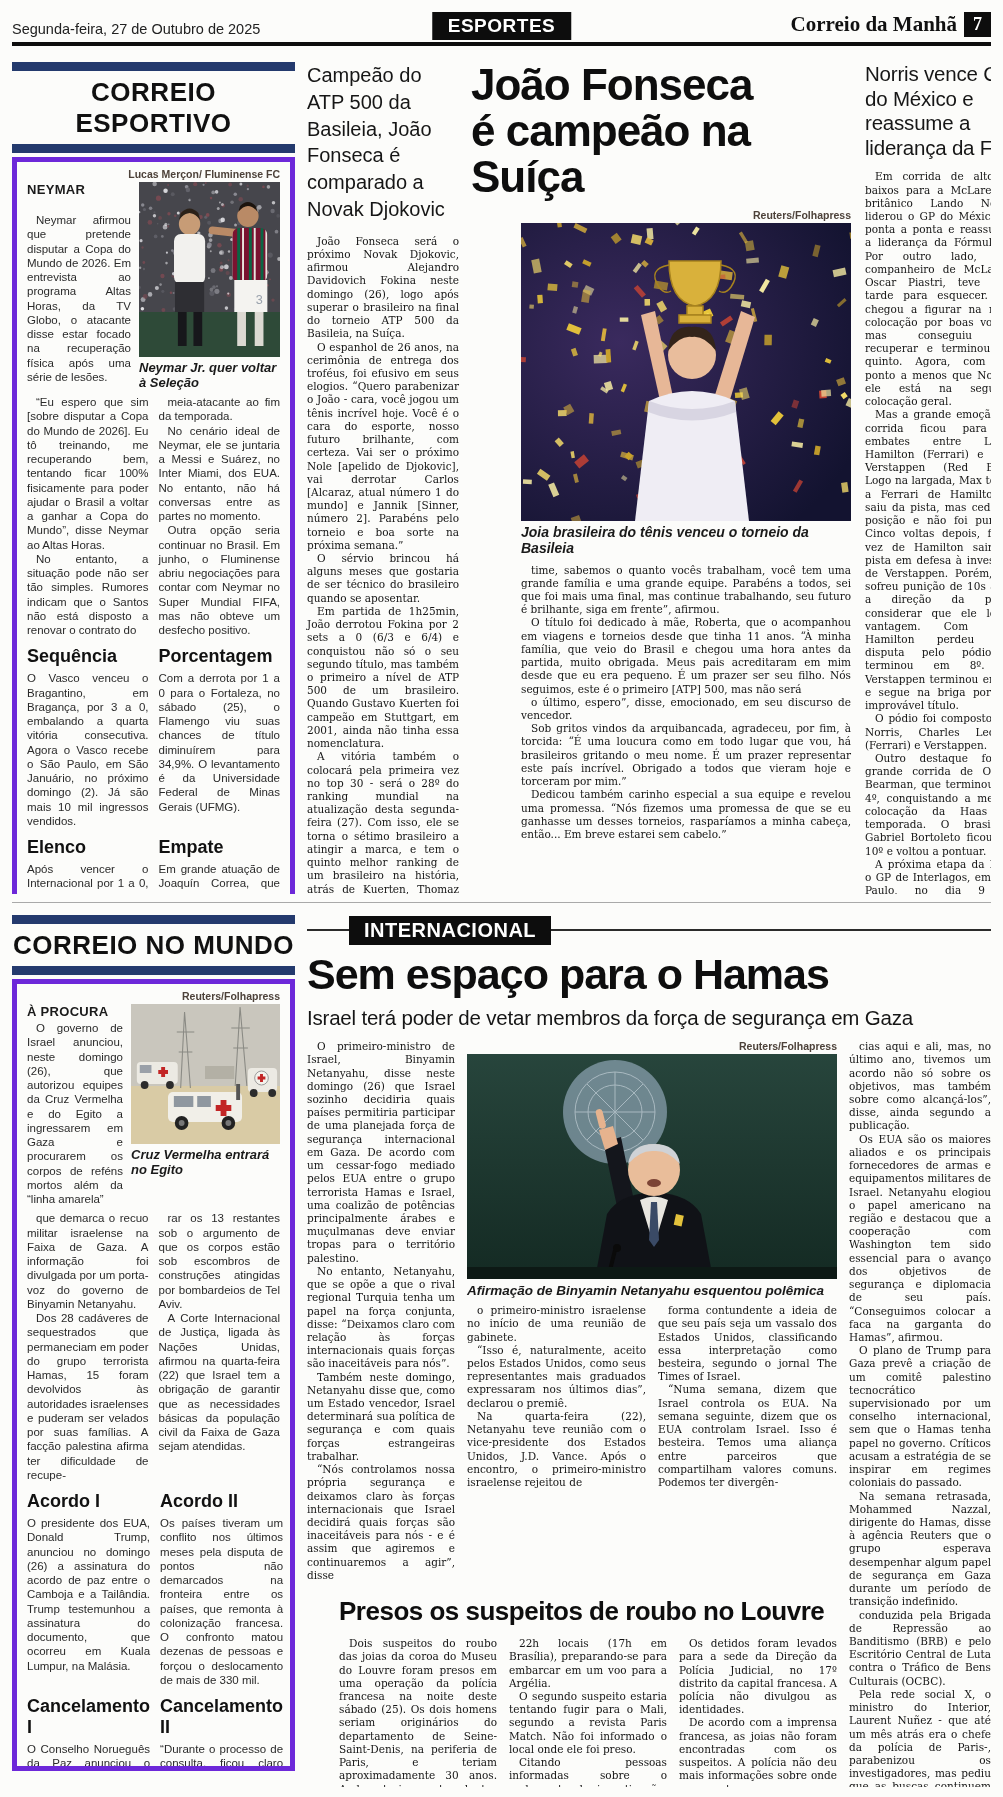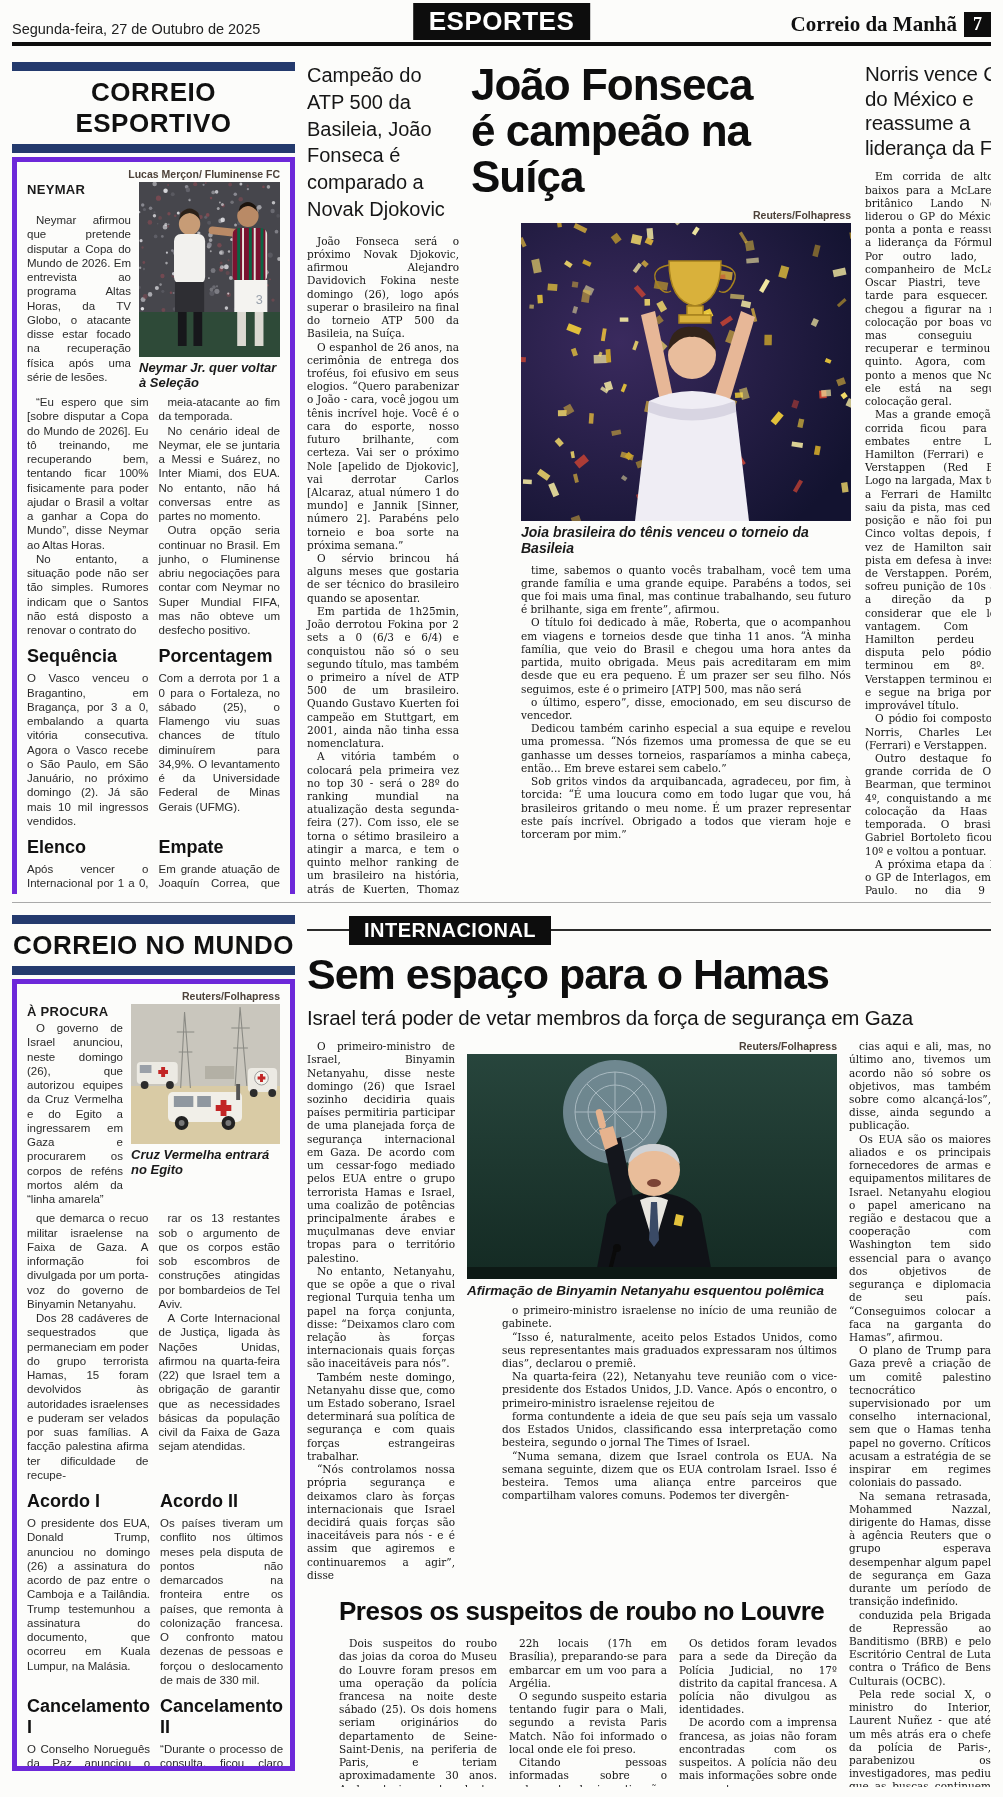--- a/index.html
+++ b/index.html
@@ -7,21 +7,21 @@
   .page {
     position:relative; width:1003px; height:1797px; margin:0 auto;
     background:#fcfcfa; overflow:hidden; padding:0 12px;
     font-family:"Liberation Sans", sans-serif; color:#1a1a1a;
   }
   
   .hdr { position:relative; height:46px; border-bottom:4px solid #0d0d0d;
          display:flex; align-items:flex-end; justify-content:space-between; padding-bottom:5px; }
   .hdr-date { font-size:14.5px; color:#222; }
   .hdr-badge { position:absolute; left:50%; transform:translateX(-50%); bottom:2px;
-               background:#0d0d0d; color:#fff; font-weight:700; font-size:26px;
+               background:#0d0d0d; color:#fff; font-weight:700; font-size:19px;
                letter-spacing:.5px; padding:3px 16px; }
   .hdr-right { display:flex; align-items:flex-end; gap:7px; }
   .hdr-mast { font-family:"Liberation Serif", serif; font-weight:700; font-size:21px; color:#111; }
   .hdr-page { background:#0d0d0d; color:#fff; font-family:"Liberation Serif", serif;
               font-weight:700; font-size:18px; padding:2px 9px; }
   
   .navy { background:#243a6d; height:9px; }
   .sec-title { font-weight:800; font-size:26px; letter-spacing:.5px; text-align:center;
                padding:6px 0 5px; color:#111; }
   .nbox { border:5px solid #6d28d9; margin-top:4px; padding:6px 10px 8px; overflow:hidden; }
@@ -60,21 +60,21 @@
   .lead-text-world h3 { font-size:13px; font-weight:800; letter-spacing:.3px; margin-bottom:2px; }
   .banner-row { position:relative; height:30px; display:flex; align-items:center; }
   .banner-row .rule { position:absolute; left:0; right:0; top:14px; height:2px; background:#2b2b2b; }
   .intl-banner { position:relative; margin-left:42px; background:#0d0d0d; color:#fff;
                  font-weight:700; font-size:20px; letter-spacing:.5px; padding:3px 15px; }
   .hamas-h1 { font-weight:800; font-size:43px; letter-spacing:-1px; line-height:1.05;
               margin:7px 0 9px; color:#0e0e0e; }
   .hamas-sub { font-size:20.5px; font-weight:400; letter-spacing:-.2px; color:#151515; margin-bottom:10px; }
   .intl-grid { display:grid; grid-template-columns:530px 142px; column-gap:12px; }
   .hamas-inner { display:grid; grid-template-columns:148px 370px; column-gap:12px; }
-  .hamas-below { display:grid; grid-template-columns:1fr; column-gap:12px; margin-top:6px;margin-left:35px; }
+  .hamas-below { display:grid; grid-template-columns:1fr 1fr; column-gap:12px; margin-top:6px; }
   .louvre-h2 { font-weight:700; font-size:26px; letter-spacing:-.5px; margin:14px 0 10px 32px; color:#0e0e0e; }
   .louvre-cols { display:grid; grid-template-columns:1fr 1fr 1fr; column-gap:12px; margin-left:32px; }
   .cap-hamas { font-size:13.5px; margin:4px 0 6px; }
 </style>
 </head>
 <body>
 
 <div class="page">
 
   <header class="hdr">
@@ -490,22 +490,22 @@
           </g>
         </svg>
         <div class="caption main-cap">Joia brasileira do tênis venceu o torneio da Basileia</div>
         <div class="main-cols serif-body">
           <div>
               <p>time, sabemos o quanto vocês trabalham, você tem uma grande família e uma grande equipe. Parabéns a todos, sei que foi mais uma final, mas continue trabalhando, seu futuro é brilhante, siga em frente”, afirmou.</p>
               <p>O título foi dedicado à mãe, Roberta, que o acompanhou em viagens e torneios desde que tinha 11 anos. “À minha família, que veio do Brasil e chegou uma hora antes da partida, muito obrigada. Meus pais acreditaram em mim desde que eu era pequeno. É um prazer ser seu filho. Nós seguimos, este é o primeiro [ATP] 500, mas não será</p>
             </div>
           <div>
               <p>o último, espero”, disse, emocionado, em seu discurso de vencedor.</p>
+              <p>Sob gritos vindos da arquibancada, agradeceu, por fim, à torcida: “É uma loucura como em todo lugar que vou, há brasileiros gritando o meu nome. É um prazer representar este país incrível. Obrigado a todos que vieram hoje e torceram por mim.”</p>
               <p>Dedicou também carinho especial a sua equipe e revelou uma promessa. “Nós fizemos uma promessa de que se eu ganhasse um desses torneios, rasparíamos a minha cabeça, então... Em breve estarei sem cabelo.”</p>
-              <p>Sob gritos vindos da arquibancada, agradeceu, por fim, à torcida: “É uma loucura como em todo lugar que vou, há brasileiros gritando o meu nome. É um prazer representar este país incrível. Obrigado a todos que vieram hoje e torceram por mim.”</p>
             </div>
         </div>
       </div>
     </section>
 
     <section class="serif-body">
       <h2 class="f1-h2">Norris vence GP do México e reassume a liderança da F1</h2>
       <div>
           <p>Em corrida de altos e baixos para a McLaren, o britânico Lando Norris liderou o GP do México de ponta a ponta e reassumiu a liderança da Fórmula 1. Por outro lado, seu companheiro de McLaren, Oscar Piastri, teve uma tarde para esquecer. Ele chegou a figurar na nona colocação por boas voltas, mas conseguiu se recuperar e terminou em quinto. Agora, com um ponto a menos que Norris, ele está na segunda colocação geral.</p>
           <p>Mas a grande emoção da corrida ficou para os embates entre Lewis Hamilton (Ferrari) e Max Verstappen (Red Bull). Logo na largada, Max tocou a Ferrari de Hamilton e saiu da pista, mas cedeu a posição e não foi punido. Cinco voltas depois, foi a vez de Hamilton sair da pista em defesa à investida de Verstappen. Porém, ele sofreu punição de 10s após a direção da prova considerar que ele levou vantagem. Com isso, Hamilton perdeu sua disputa pelo pódio e terminou em 8º. Já Verstappen terminou em 3º e segue na briga por um improvável título.</p>
@@ -610,21 +610,21 @@
       </div>
       <h1 class="hamas-h1">Sem espaço para o Hamas</h1>
       <div class="hamas-sub">Israel terá poder de vetar membros da força de segurança em Gaza</div>
 
       <div class="intl-grid">
         <div>
           <div class="hamas-inner">
             <div class="serif-body">
                 <p>O primeiro-ministro de Israel, Binyamin Netanyahu, disse neste domingo (26) que Israel sozinho decidiria quais países permitiria participar de uma planejada força de segurança internacional em Gaza. De acordo com um cessar-fogo mediado pelos EUA entre o grupo terrorista Hamas e Israel, uma coalizão de potências principalmente árabes e muçulmanas deve enviar tropas para o território palestino.</p>
                 <p>No entanto, Netanyahu, que se opõe a que o rival regional Turquia tenha um papel na força conjunta, disse: “Deixamos claro com relação às forças internacionais quais forças são inaceitáveis para nós”.</p>
-                <p>Também neste domingo, Netanyahu disse que, como um Estado soberano, Israel determinará sua política de segurança e com quais forças estrangeiras trabalhar.</p>
+                <p>Também neste domingo, Netanyahu disse que, como um Estado vencedor, Israel determinará sua política de segurança e com quais forças estrangeiras trabalhar.</p>
                 <p>“Nós controlamos nossa própria segurança e deixamos claro às forças internacionais que Israel decidirá quais forças são inaceitáveis para nós - e é assim que agiremos e continuaremos a agir”, disse</p>
               </div>
             <div>
               <div class="credit">Reuters/Folhapress</div>
               <svg width="370" height="225" viewBox="0 0 370 225">
                 <defs>
                   <linearGradient id="ung" x1="0" y1="0" x2="0" y2="1">
                     <stop offset="0" stop-color="#27453c"></stop>
                       <stop offset="1" stop-color="#142a23"></stop>
                   </linearGradient>

